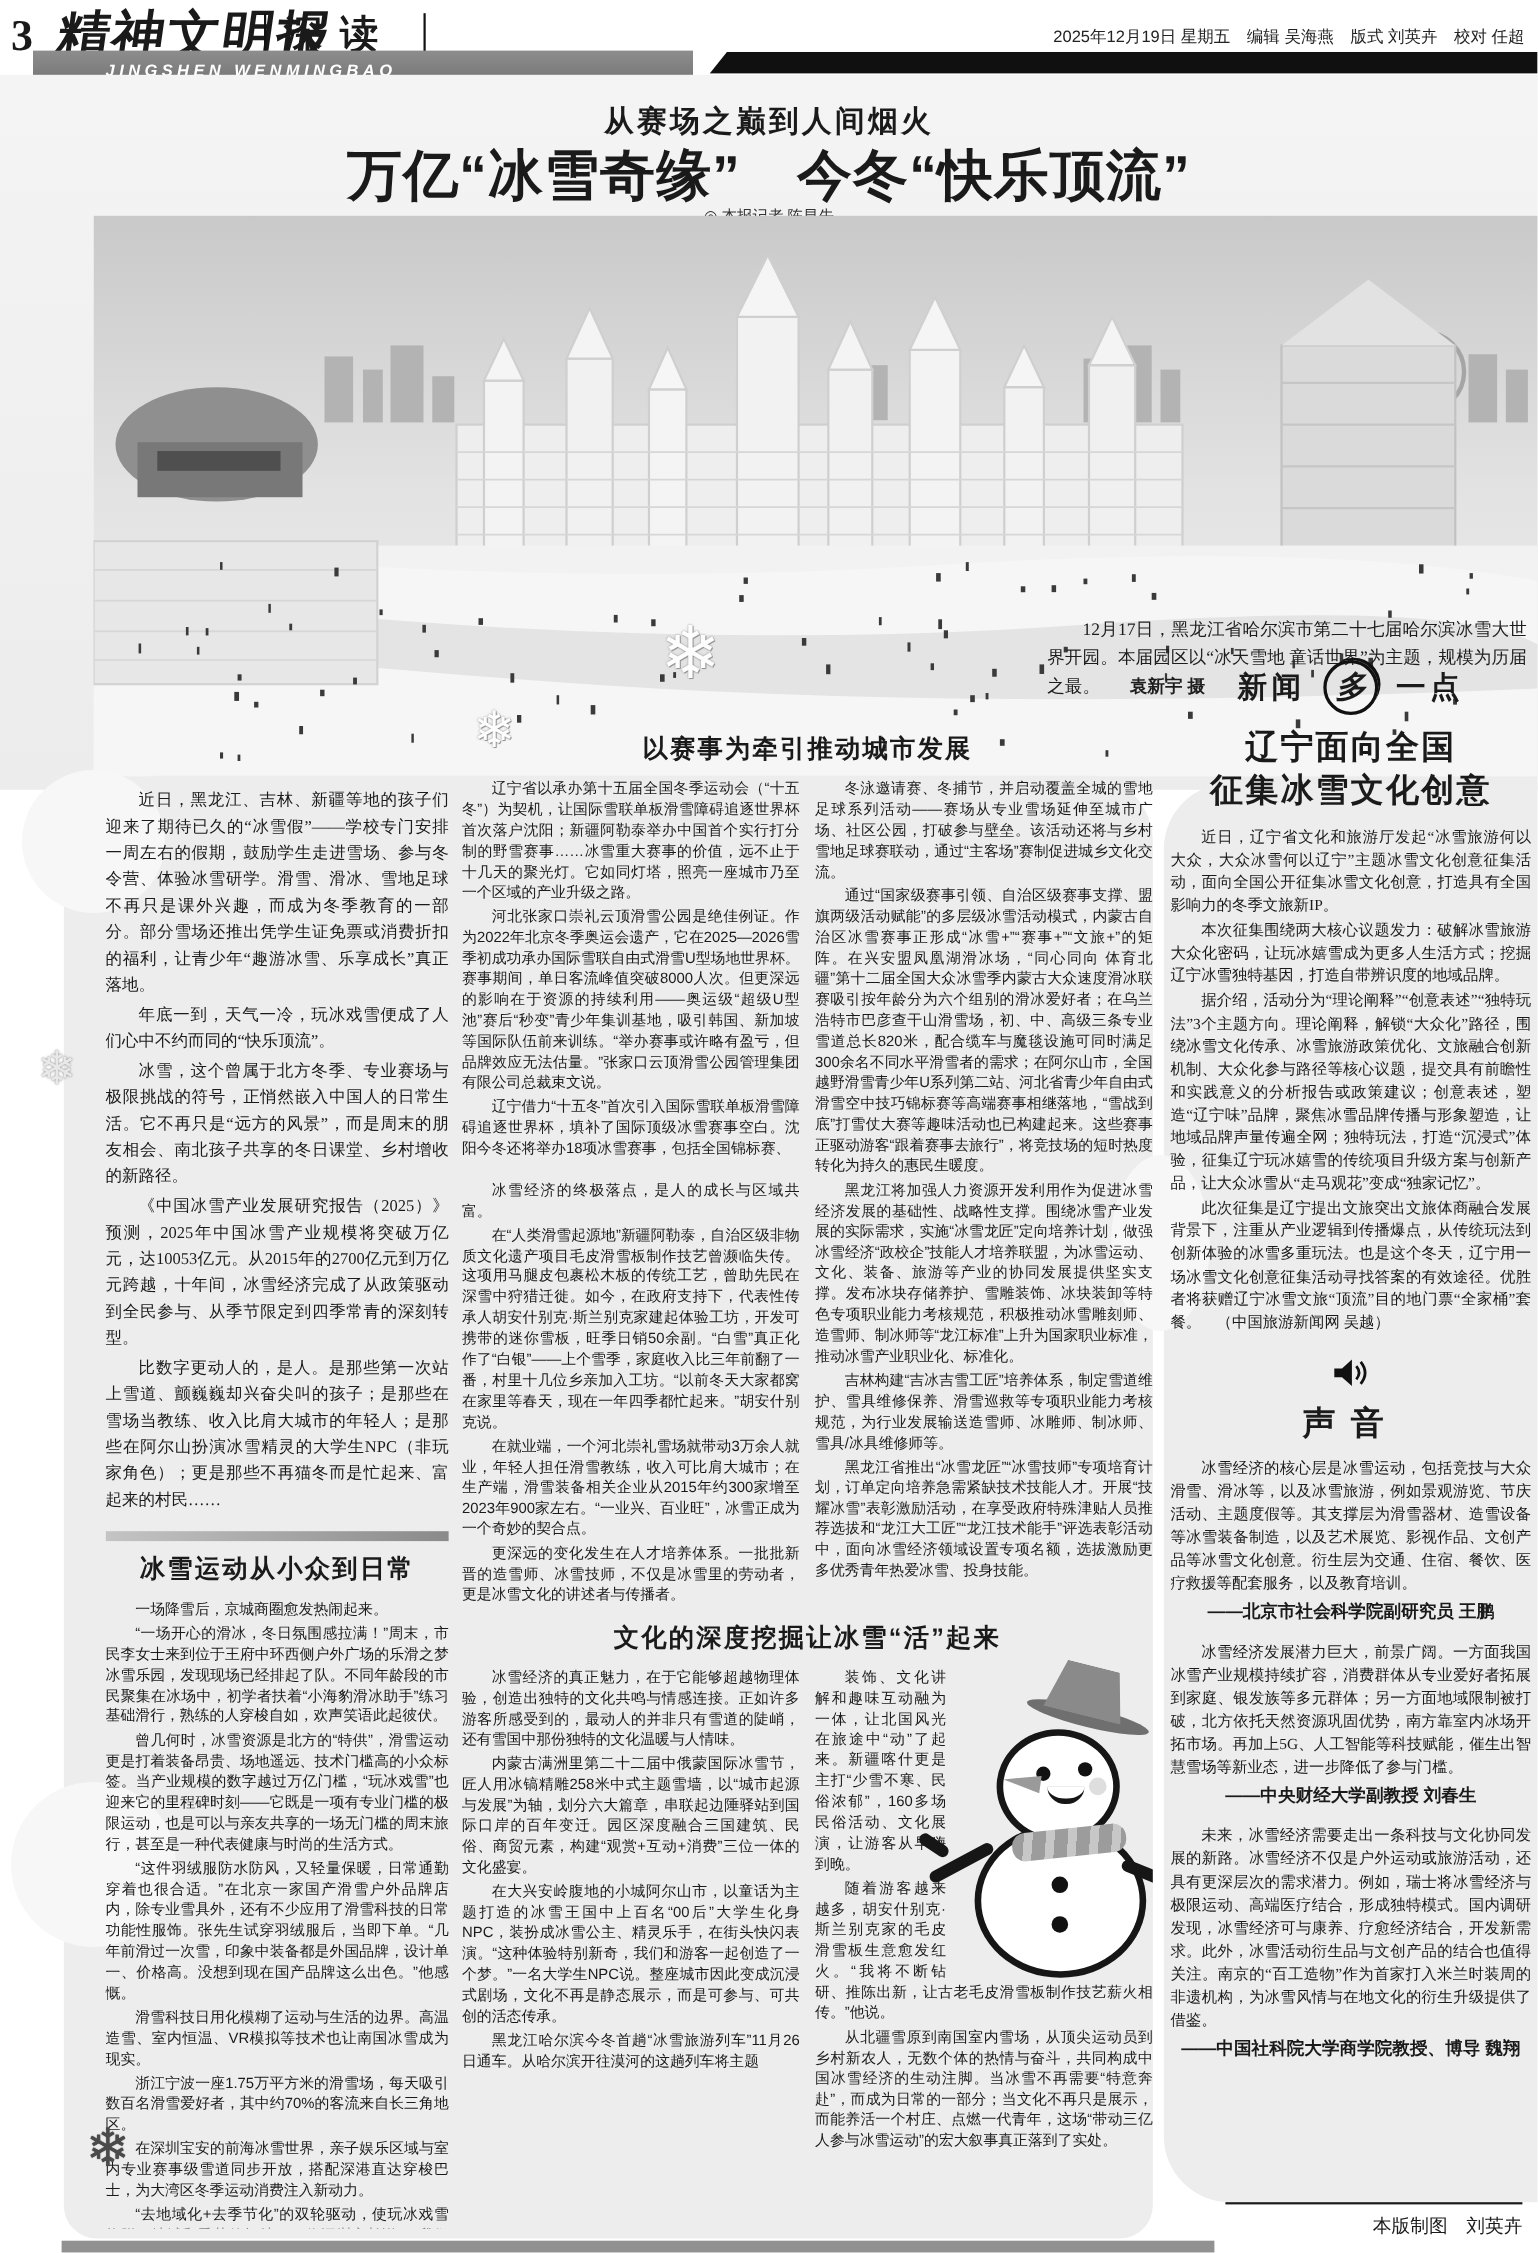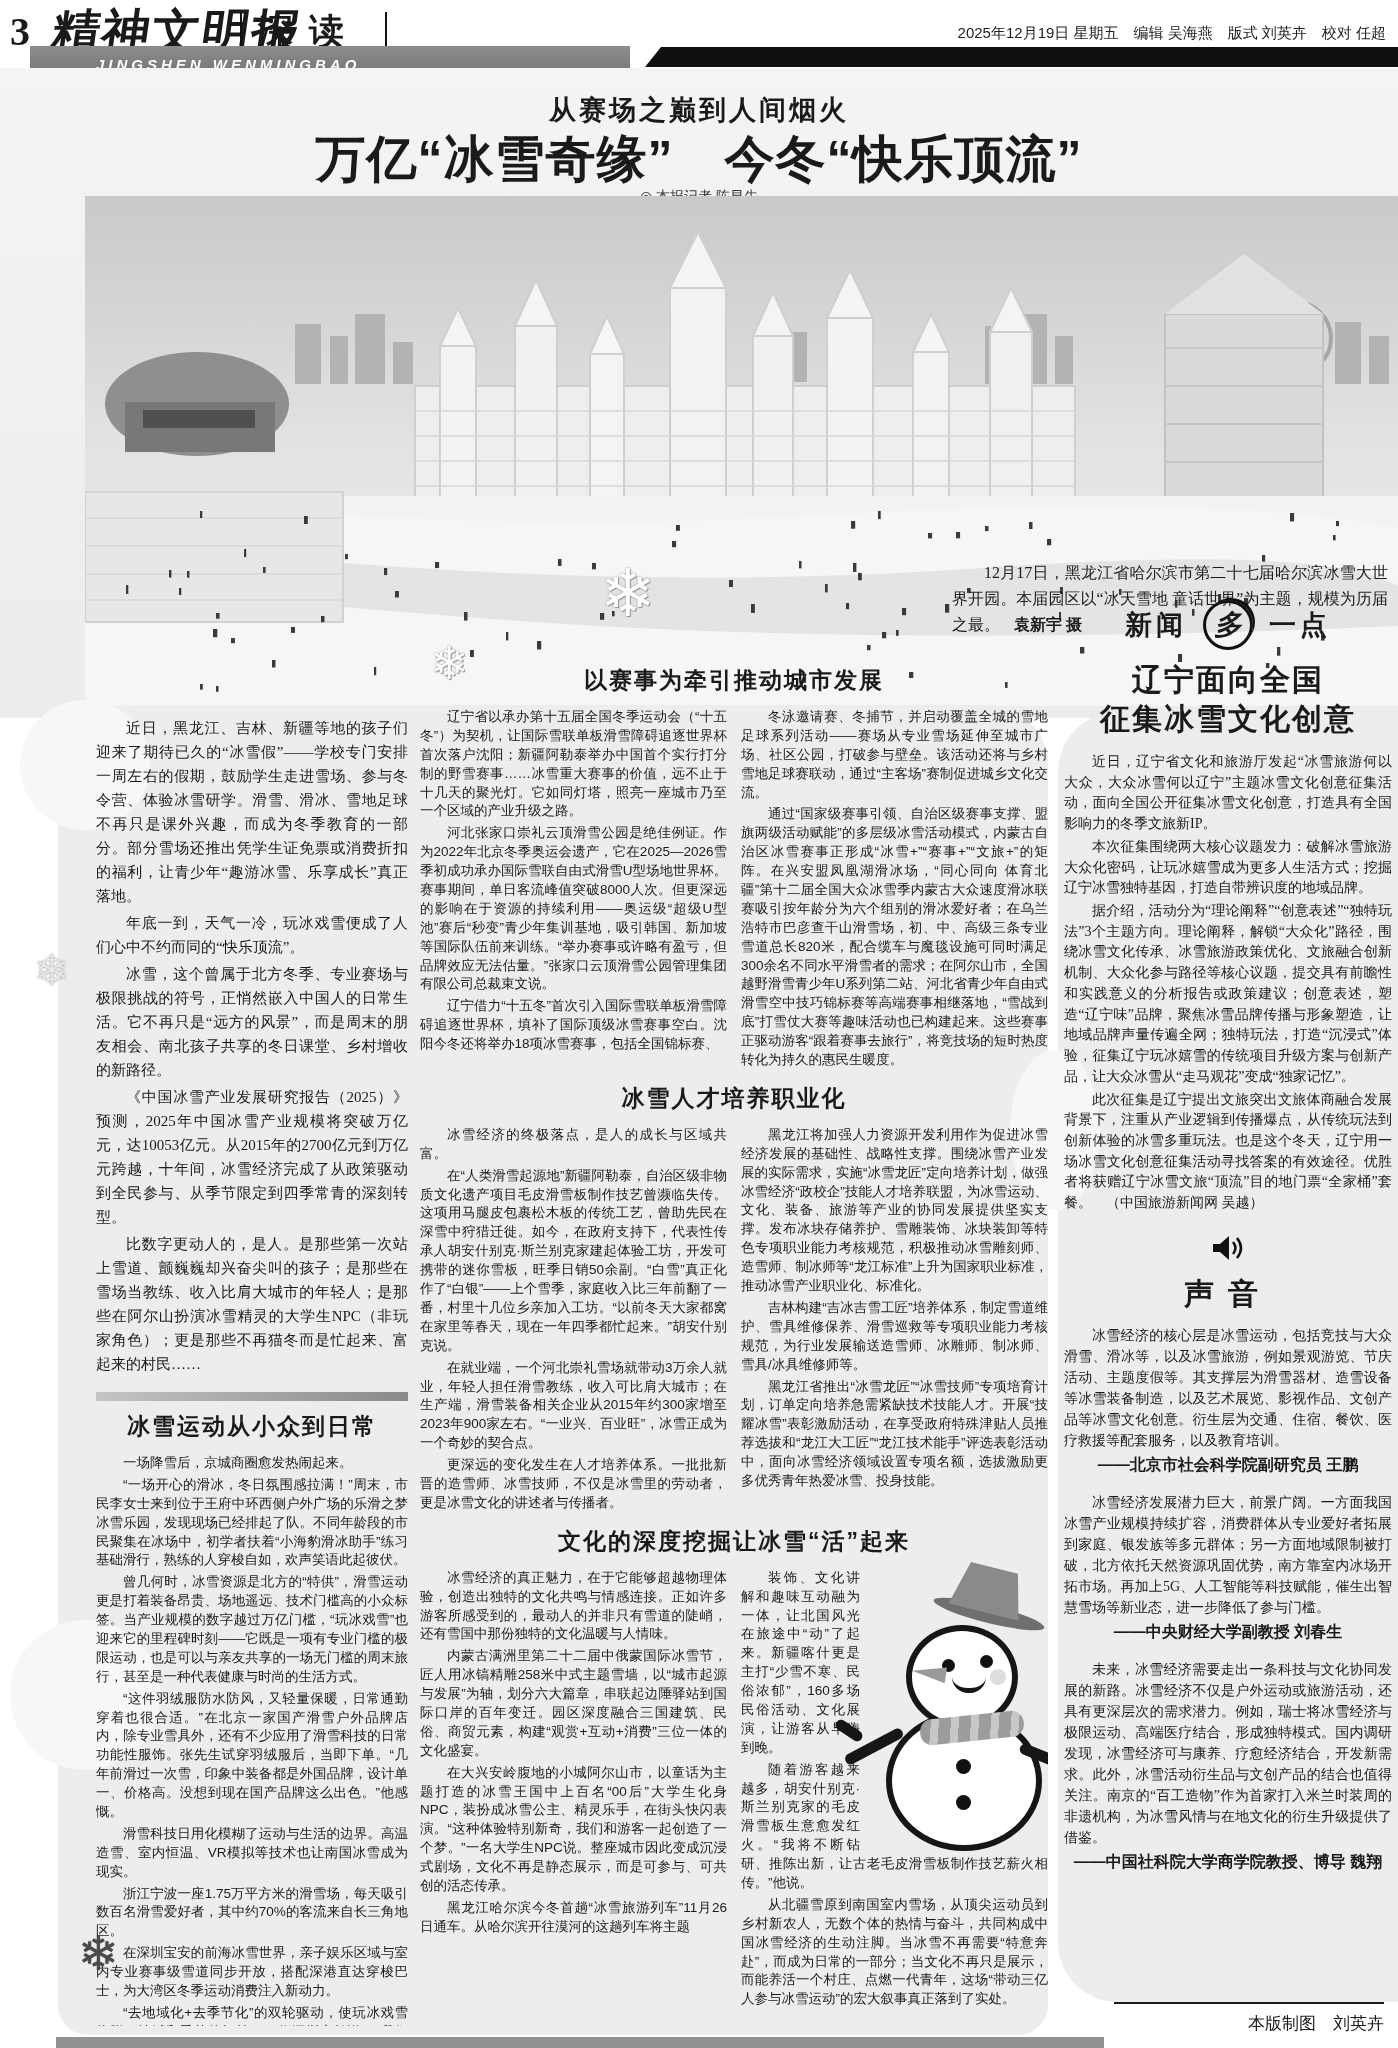--- a/index.html
+++ b/index.html
@@ -24,21 +24,21 @@
   .byline{position:absolute;left:0;right:0;top:120px;text-align:center;font-size:14px;color:#333;}
   .photo{position:absolute;left:85px;top:128px;width:1313px;height:510px;}
   .photo svg{display:block;}
   
   .blob{position:absolute;background:#ededed;}
   .blob-main{left:58px;top:705px;width:990px;height:1330px;border-radius:90px 60px 30px 30px;}
   .blob-side{left:1058px;top:712px;width:340px;height:1290px;border-radius:60px 0 0 60px;}
   .cloud-white{position:absolute;background:#f7f7f7;border-radius:50%;}
   .caption{position:absolute;left:952px;top:560px;width:436px;font:16px/1.62 "Liberation Serif","DejaVu Serif",serif;
            text-align:justify;text-indent:2em;color:#1d1d1d;z-index:4;}
-  .caption b{font-family:Liberation Serif, serif;font-weight:700;margin-left:10px;font-style:normal;}
+  .caption b{font-family:Liberation Sans, sans-serif;font-weight:700;margin-left:23px;font-style:normal;}
   
   .col-left{position:absolute;left:96px;top:716px;width:312px;height:1310px;overflow:hidden;z-index:3;}
   .intro p{font:15px/1.6 "Liberation Serif","DejaVu Serif",serif;text-indent:2em;text-align:justify;margin:0 0 3px;}
   .gray-bar{height:9px;background:linear-gradient(90deg,#c4c4c4,#8a8a8a);margin:16px 0 6px;}
   h2.sec{font-size:23px;font-weight:900;letter-spacing:2px;text-align:center;margin:10px 0 12px;}
   .bodytext p{font-size:13.5px;line-height:1.4;text-indent:2em;text-align:justify;margin:0 0 3px;font-weight:500;}
   .col-mid{position:absolute;left:420px;top:655px;width:628px;height:1380px;overflow:hidden;z-index:3;}
   .mid-cols{display:flex;gap:14px;}
   .mid-col{width:307px;}
   
@@ -297,21 +297,20 @@
       <div class="mid-col bodytext">
           <p>辽宁省以承办第十五届全国冬季运动会（“十五冬”）为契机，让国际雪联单板滑雪障碍追逐世界杯首次落户沈阳；新疆阿勒泰举办中国首个实行打分制的野雪赛事……冰雪重大赛事的价值，远不止于十几天的聚光灯。它如同灯塔，照亮一座城市乃至一个区域的产业升级之路。</p>
           <p>河北张家口崇礼云顶滑雪公园是绝佳例证。作为2022年北京冬季奥运会遗产，它在2025—2026雪季初成功承办国际雪联自由式滑雪U型场地世界杯。赛事期间，单日客流峰值突破8000人次。但更深远的影响在于资源的持续利用——奥运级“超级U型池”赛后“秒变”青少年集训基地，吸引韩国、新加坡等国际队伍前来训练。“举办赛事或许略有盈亏，但品牌效应无法估量。”张家口云顶滑雪公园管理集团有限公司总裁束文说。</p>
           <p>辽宁借力“十五冬”首次引入国际雪联单板滑雪障碍追逐世界杯，填补了国际顶级冰雪赛事空白。沈阳今冬还将举办18项冰雪赛事，包括全国锦标赛、</p>
         </div>
       <div class="mid-col bodytext">
           <p>冬泳邀请赛、冬捕节，并启动覆盖全城的雪地足球系列活动——赛场从专业雪场延伸至城市广场、社区公园，打破参与壁垒。该活动还将与乡村雪地足球赛联动，通过“主客场”赛制促进城乡文化交流。</p>
           <p>通过“国家级赛事引领、自治区级赛事支撑、盟旗两级活动赋能”的多层级冰雪活动模式，内蒙古自治区冰雪赛事正形成“冰雪+”“赛事+”“文旅+”的矩阵。在兴安盟凤凰湖滑冰场，“同心同向 体育北疆”第十二届全国大众冰雪季内蒙古大众速度滑冰联赛吸引按年龄分为六个组别的滑冰爱好者；在乌兰浩特市巴彦查干山滑雪场，初、中、高级三条专业雪道总长820米，配合缆车与魔毯设施可同时满足300余名不同水平滑雪者的需求；在阿尔山市，全国越野滑雪青少年U系列第二站、河北省青少年自由式滑雪空中技巧锦标赛等高端赛事相继落地，“雪战到底”打雪仗大赛等趣味活动也已构建起来。这些赛事正驱动游客“跟着赛事去旅行”，将竞技场的短时热度转化为持久的惠民生暖度。</p>
         </div>
     </div>
-    <h2 class="sec">冰雪人才培养职业化</h2>
     <div class="mid-cols">
       <div class="mid-col bodytext">
           <p>冰雪经济的终极落点，是人的成长与区域共富。</p>
           <p>在“人类滑雪起源地”新疆阿勒泰，自治区级非物质文化遗产项目毛皮滑雪板制作技艺曾濒临失传。这项用马腿皮包裹松木板的传统工艺，曾助先民在深雪中狩猎迁徙。如今，在政府支持下，代表性传承人胡安什别克·斯兰别克家建起体验工坊，开发可携带的迷你雪板，旺季日销50余副。“白雪”真正化作了“白银”——上个雪季，家庭收入比三年前翻了一番，村里十几位乡亲加入工坊。“以前冬天大家都窝在家里等春天，现在一年四季都忙起来。”胡安什别克说。</p>
           <p>在就业端，一个河北崇礼雪场就带动3万余人就业，年轻人担任滑雪教练，收入可比肩大城市；在生产端，滑雪装备相关企业从2015年约300家增至2023年900家左右。“一业兴、百业旺”，冰雪正成为一个奇妙的契合点。</p>
           <p>更深远的变化发生在人才培养体系。一批批新晋的造雪师、冰雪技师，不仅是冰雪里的劳动者，更是冰雪文化的讲述者与传播者。</p>
         </div>
       <div class="mid-col bodytext">
           <p>黑龙江将加强人力资源开发利用作为促进冰雪经济发展的基础性、战略性支撑。围绕冰雪产业发展的实际需求，实施“冰雪龙匠”定向培养计划，做强冰雪经济“政校企”技能人才培养联盟，为冰雪运动、文化、装备、旅游等产业的协同发展提供坚实支撑。发布冰块存储养护、雪雕装饰、冰块装卸等特色专项职业能力考核规范，积极推动冰雪雕刻师、造雪师、制冰师等“龙江标准”上升为国家职业标准，推动冰雪产业职业化、标准化。</p>
           <p>吉林构建“吉冰吉雪工匠”培养体系，制定雪道维护、雪具维修保养、滑雪巡救等专项职业能力考核规范，为行业发展输送造雪师、冰雕师、制冰师、雪具/冰具维修师等。</p>

